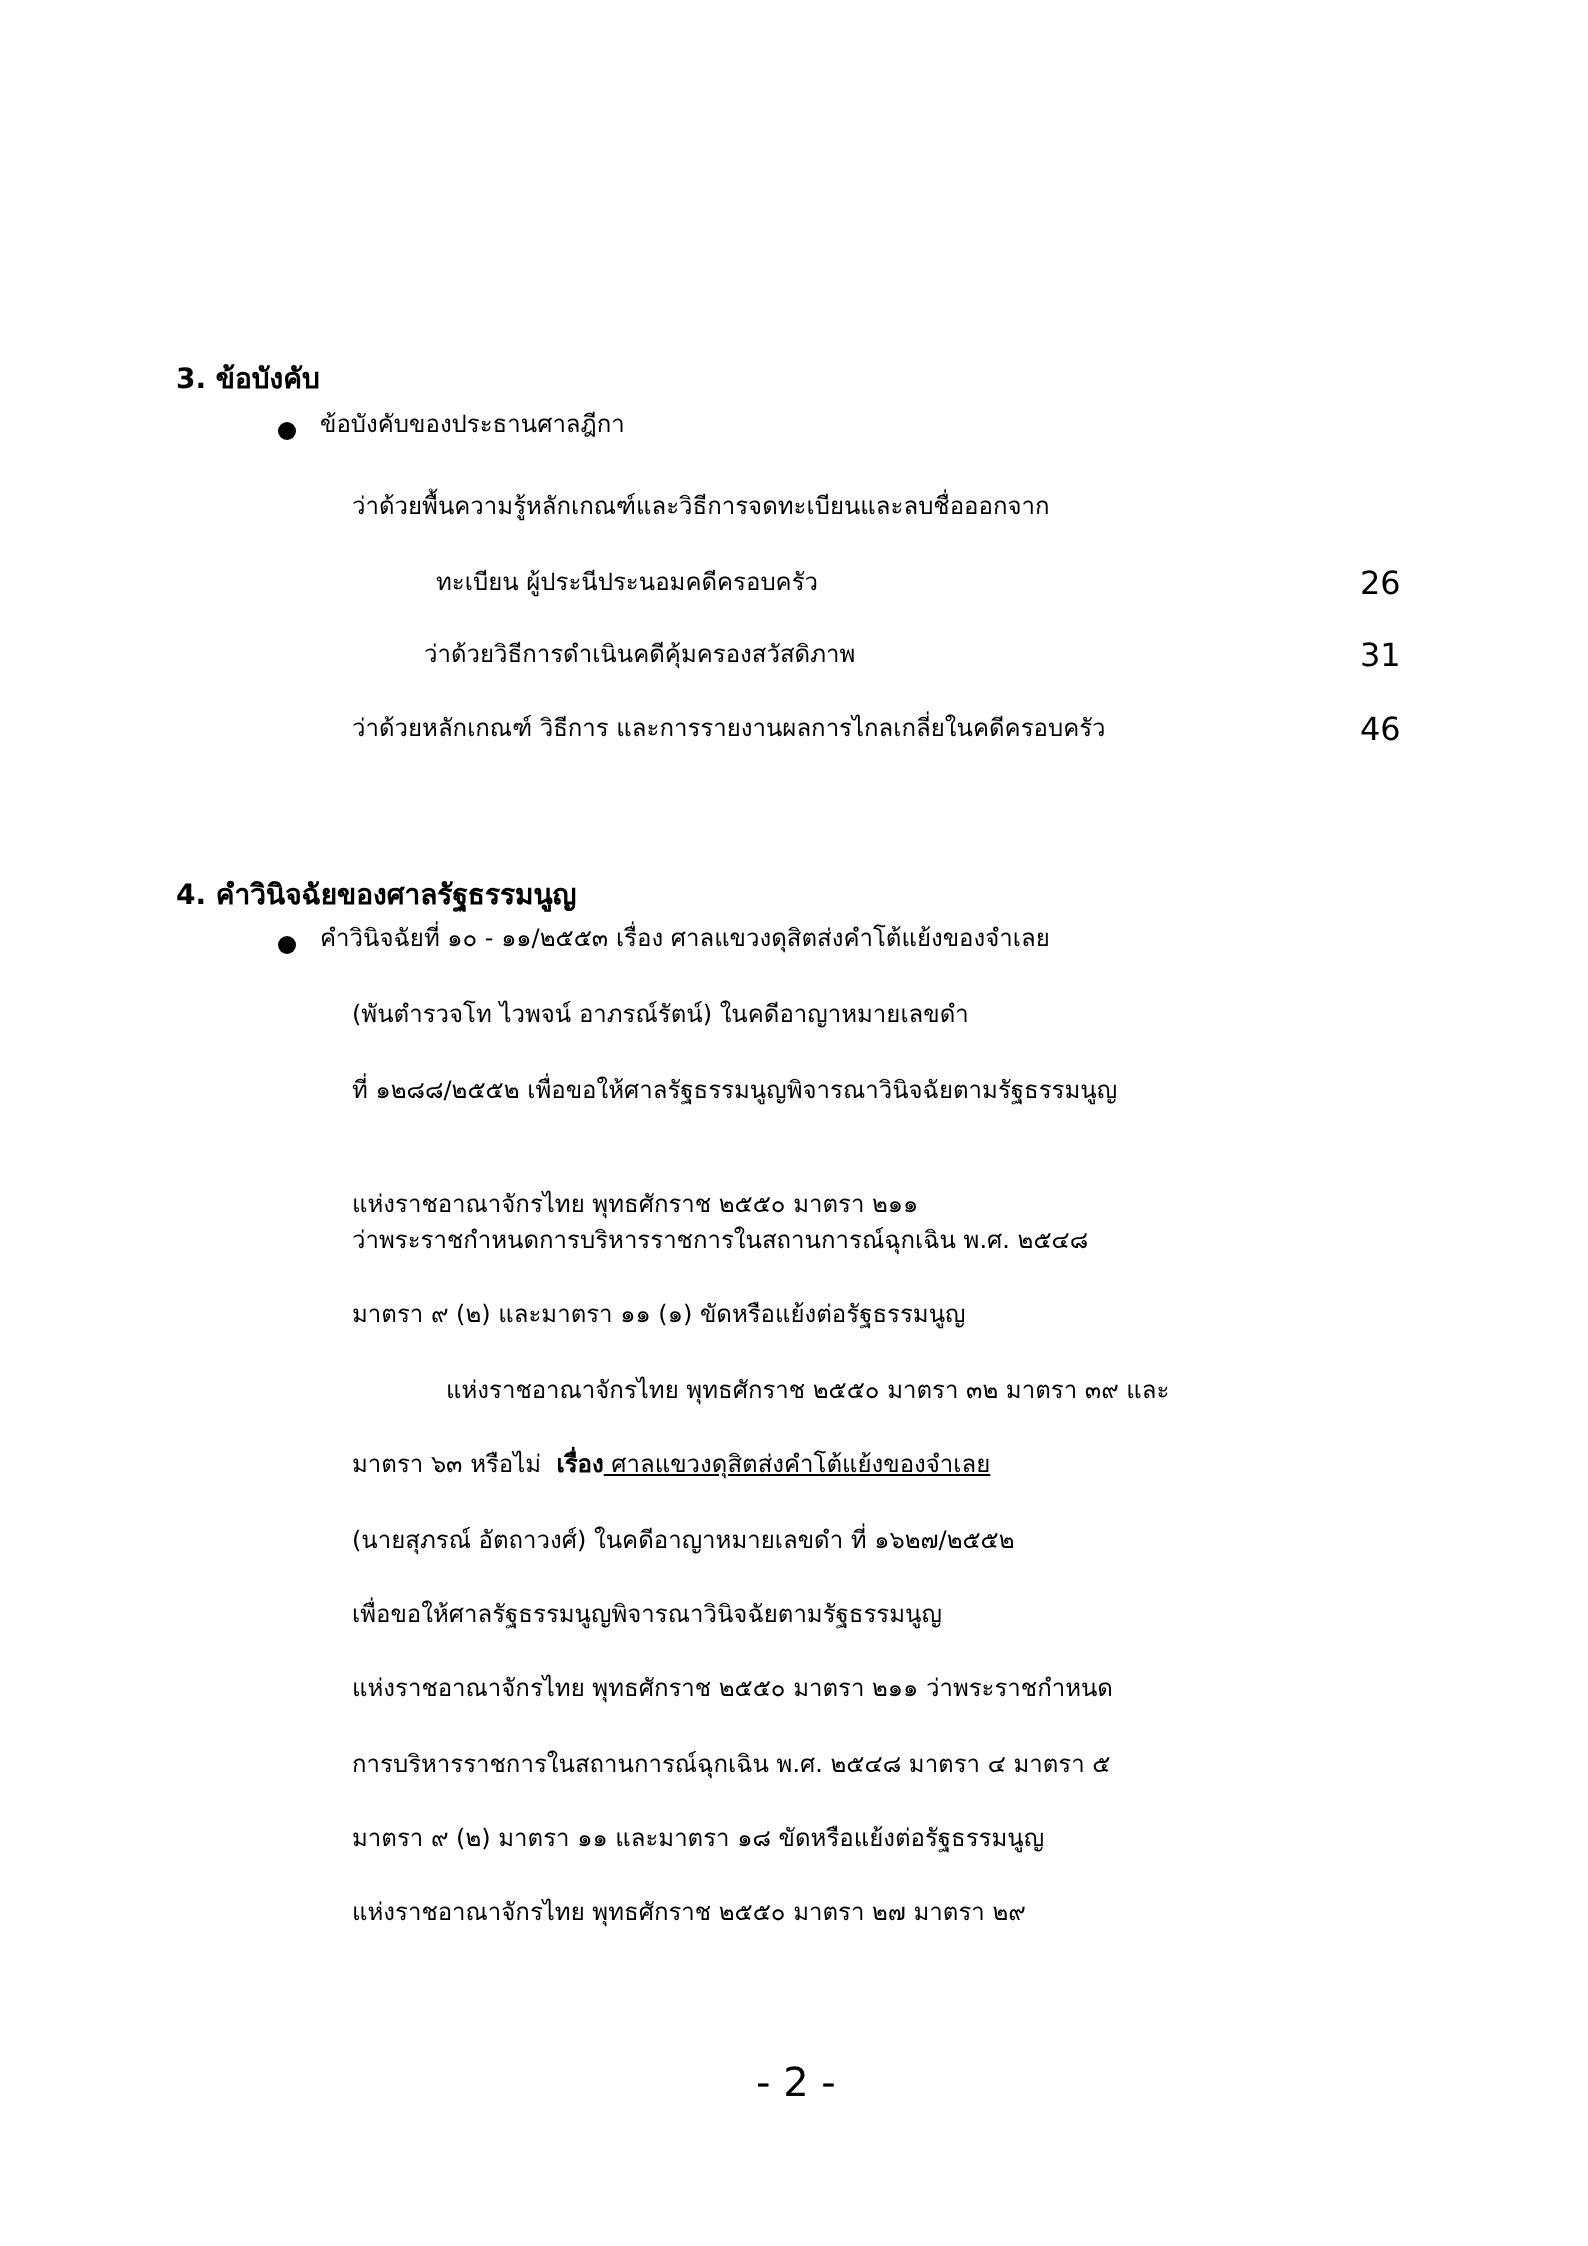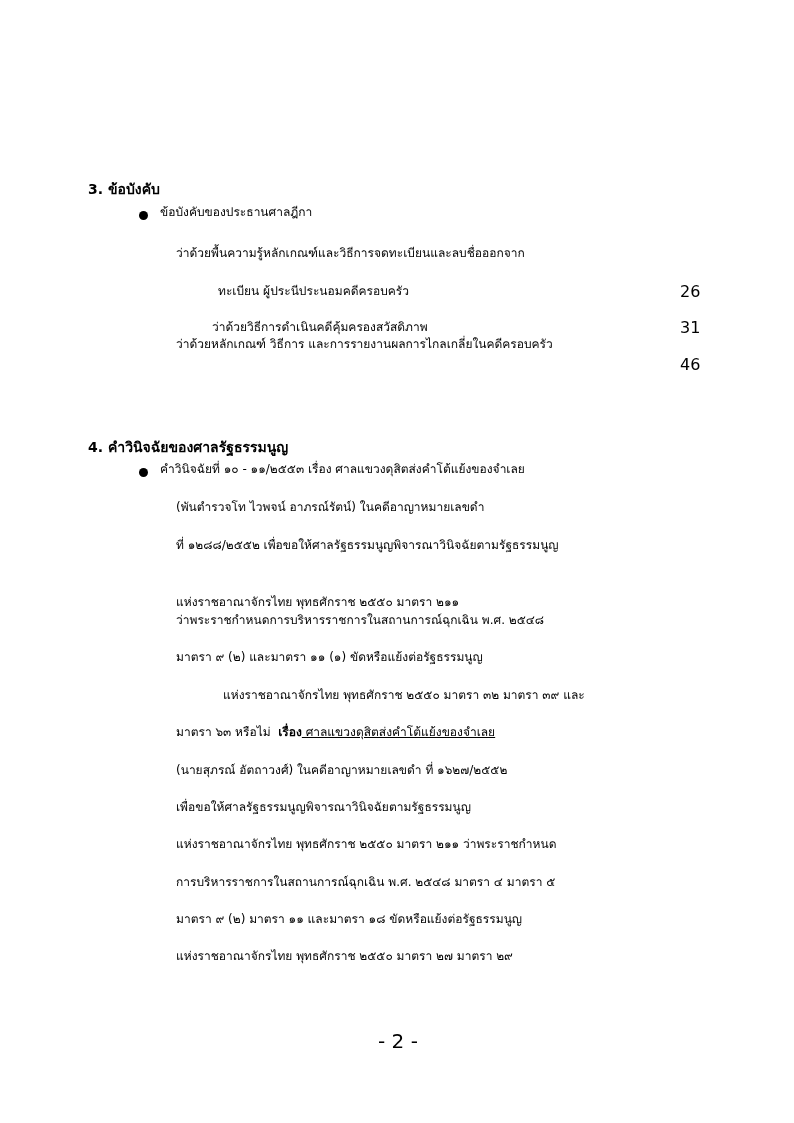--- a/index.html
+++ b/index.html
@@ -20,21 +20,21 @@
 <div class="bullet" style="left:139px; top:211px;"></div>
 <div class="abs t" style="left:160px; top:202px;">ข้อบังคับของประธานศาลฎีกา</div>
 
 <div class="abs t" style="left:176px; top:243px;">ว่าด้วยพื้นความรู้หลักเกณฑ์และวิธีการจดทะเบียนและลบชื่อออกจาก</div>
 <div class="abs t" style="left:218px; top:281px;">ทะเบียน ผู้ประนีประนอมคดีครอบครัว</div>
 <div class="abs num" style="left:680px; top:282px;">26</div>
 
 <div class="abs t" style="left:176px; top:317px;margin-left:36px;">ว่าด้วยวิธีการดำเนินคดีคุ้มครองสวัสดิภาพ</div>
 <div class="abs num" style="left:680px; top:318px;">31</div>
 
-<div class="abs t" style="left:176px; top:334px;">ว่าด้วยหลักเกณฑ์ วิธีการ และการรายงานผลการไกลเกลี่ยในคดีครอบครัว</div>
+<div class="abs t" style="left:176px; top:354px;">ว่าด้วยหลักเกณฑ์ วิธีการ และการรายงานผลการไกลเกลี่ยในคดีครอบครัว</div>
 <div class="abs num" style="left:680px; top:355px;">46</div>
 
 <div class="abs h" style="left:88px; top:404px;">4. คำวินิจฉัยของศาลรัฐธรรมนูญ</div>
 
 <div class="bullet" style="left:139px; top:468px;"></div>
 <div class="abs t" style="left:160px; top:459px;">คำวินิจฉัยที่ ๑๐ - ๑๑/๒๕๕๓ เรื่อง ศาลแขวงดุสิตส่งคำโต้แย้งของจำเลย</div>
 
 <div class="abs t" style="left:176px; top:497px;">(พันตำรวจโท ไวพจน์ อาภรณ์รัตน์) ในคดีอาญาหมายเลขดำ</div>
 <div class="abs t" style="left:176px; top:535px;">ที่ ๑๒๘๘/๒๕๕๒ เพื่อขอให้ศาลรัฐธรรมนูญพิจารณาวินิจฉัยตามรัฐธรรมนูญ</div>
 <div class="abs t" style="left:176px; top:592px;">แห่งราชอาณาจักรไทย พุทธศักราช ๒๕๕๐ มาตรา ๒๑๑</div>

